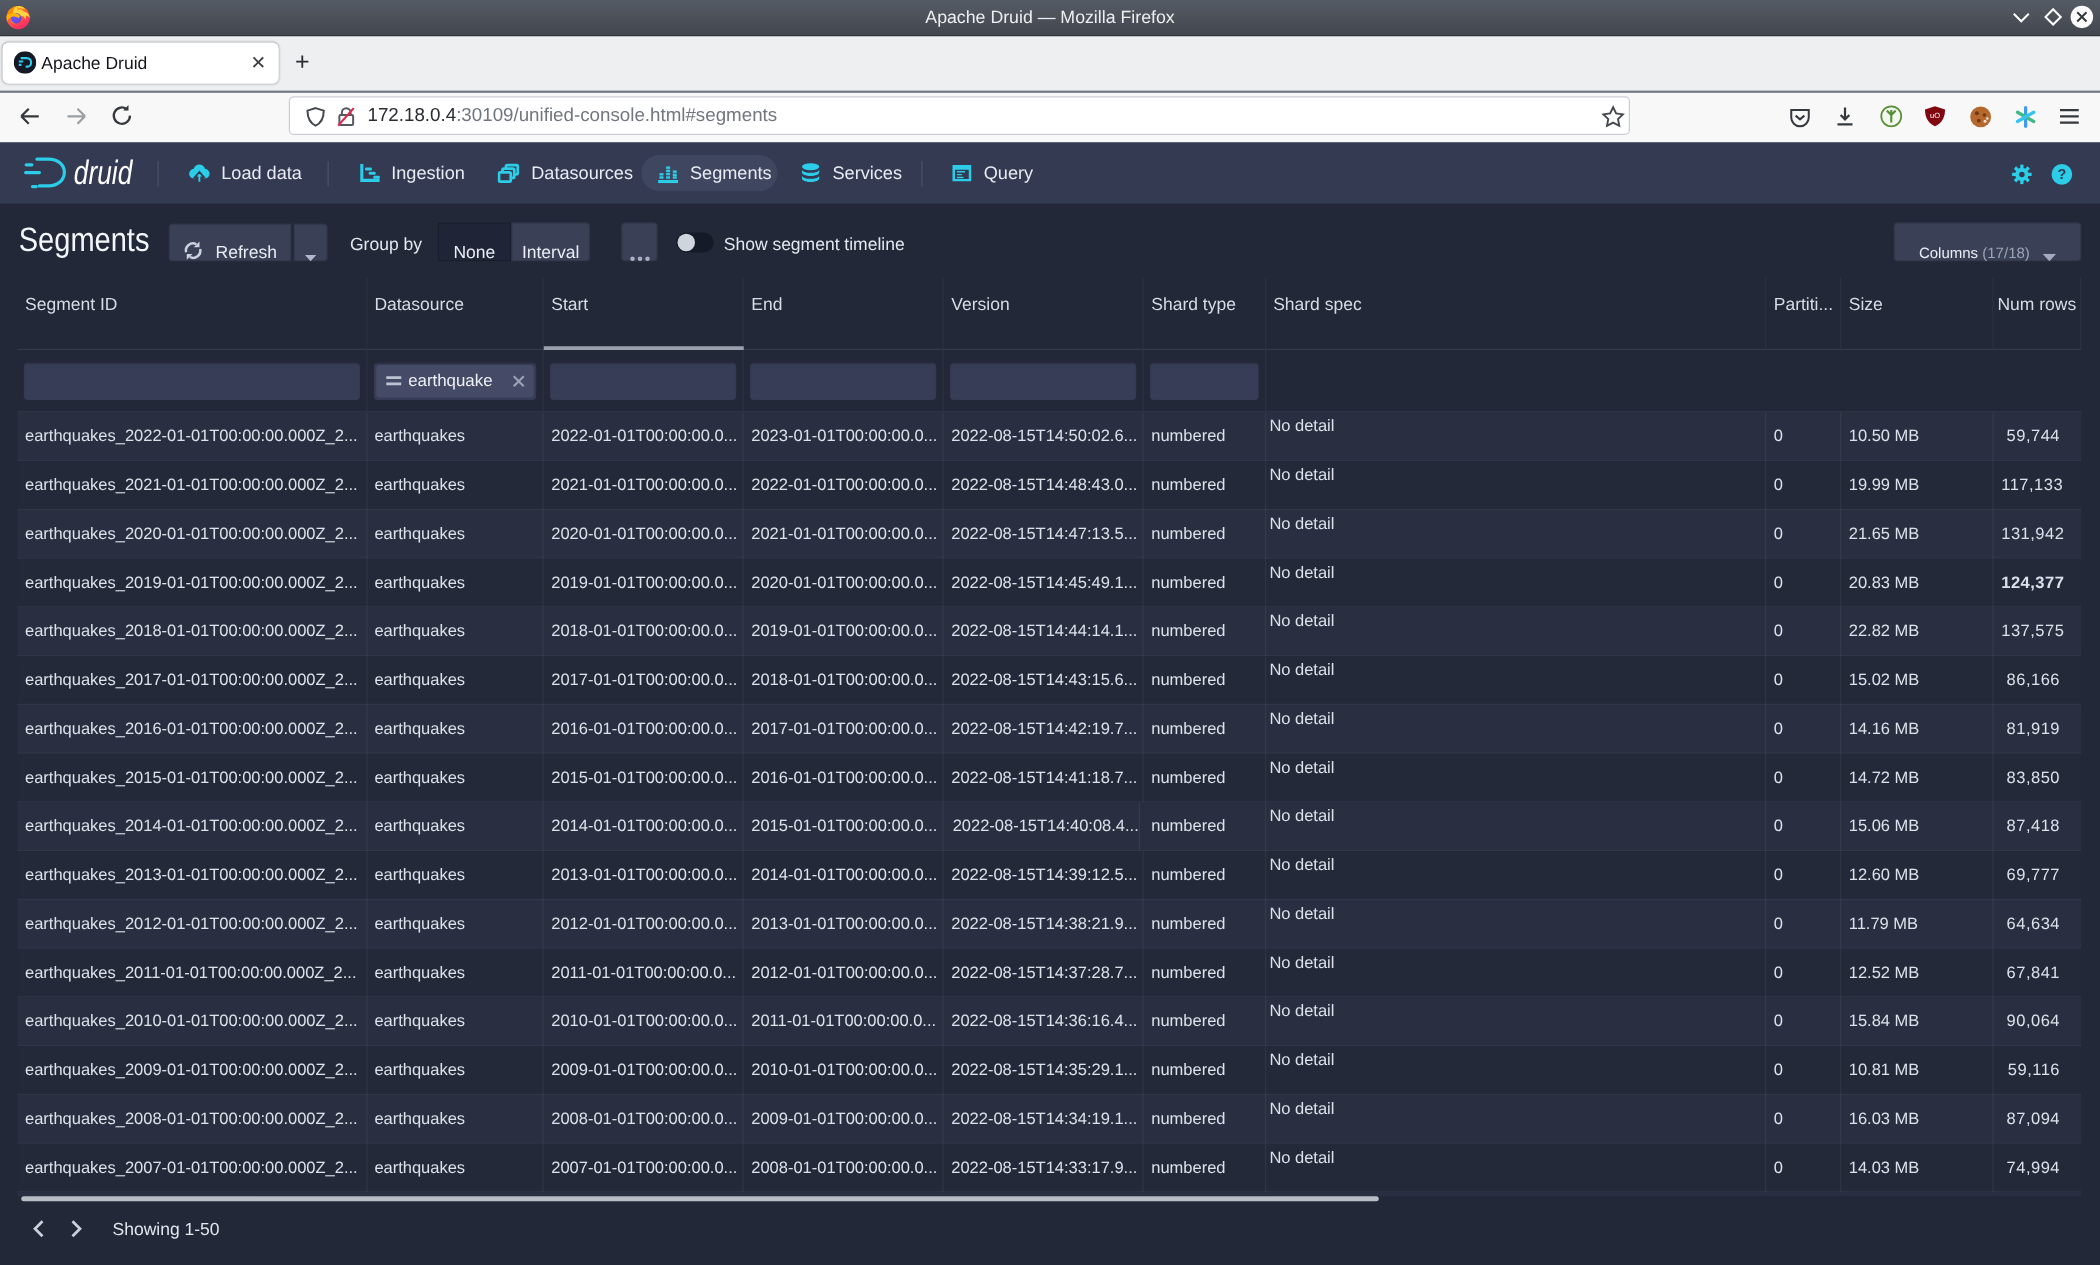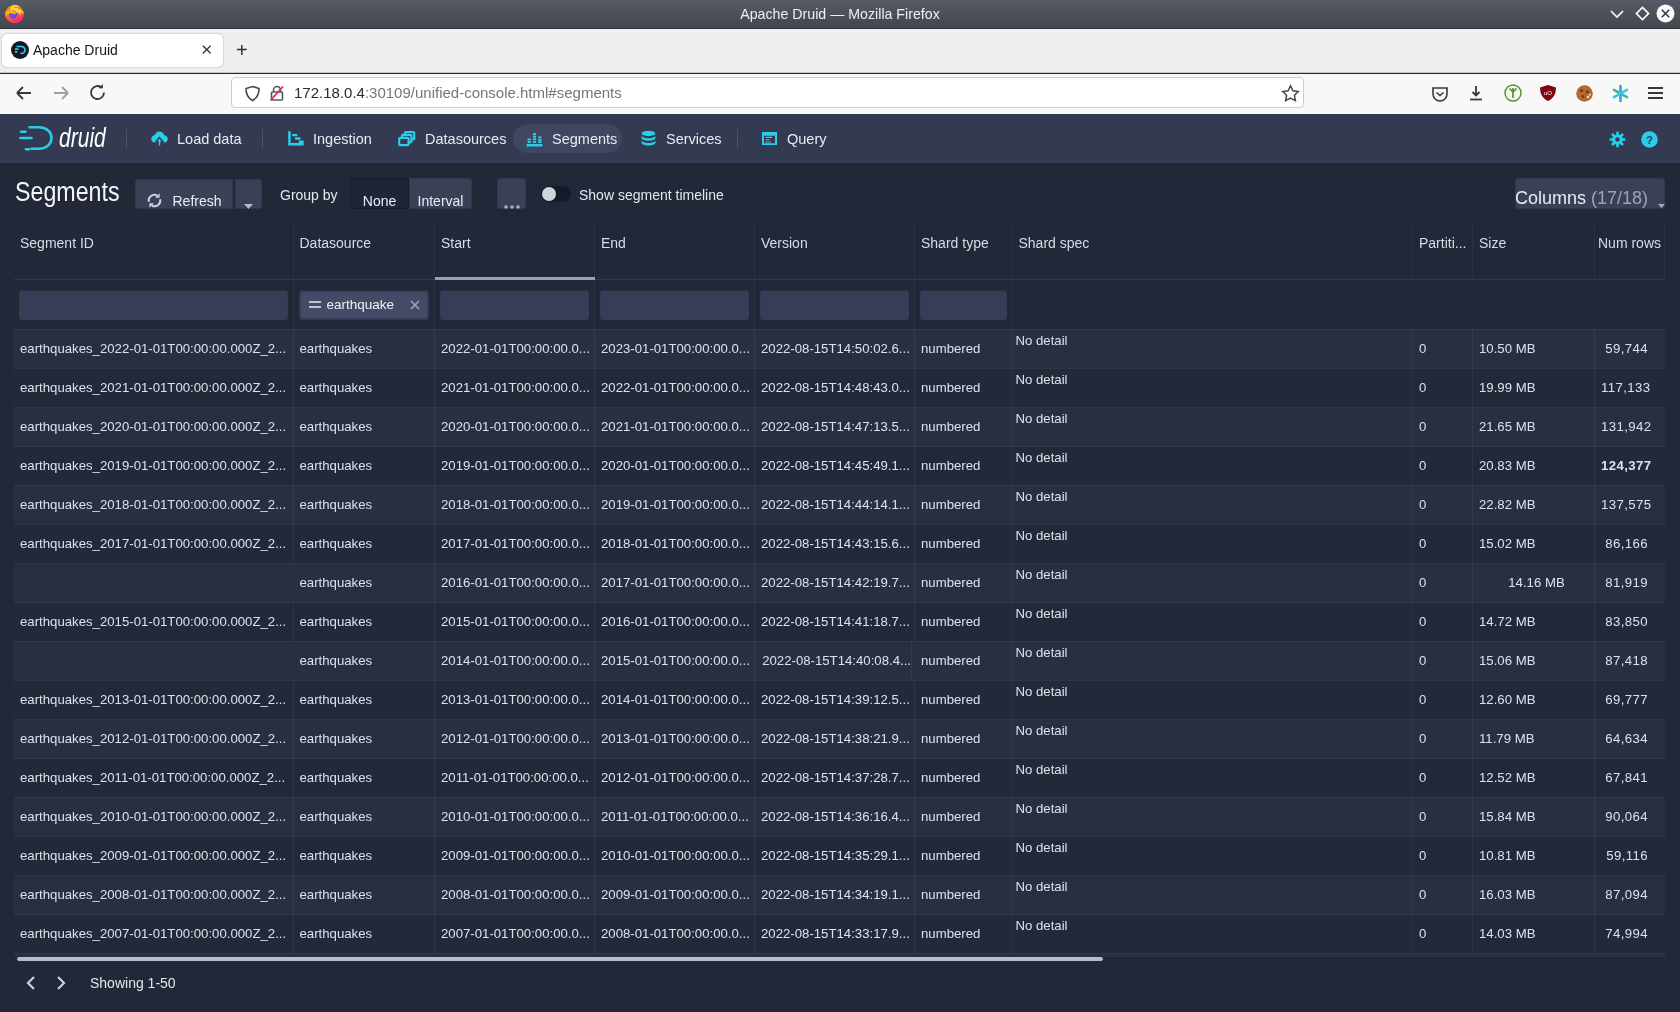--- a/index.html
+++ b/index.html
@@ -280,21 +280,21 @@
         <circle cx="2" cy="2" r="1.8"></circle>
         <circle cx="8" cy="2" r="1.8"></circle>
         <circle cx="14" cy="2" r="1.8"></circle>
       </g>
     </svg>
 </div>
 <div id="switch">
     <div class="knob"></div>
   </div>
 <div class="lbl" style="left:579px;top:187px">Show segment timeline</div>
-<div class="btn" style="left:1515px;top:178px;width:150px;height:31px;font-size:18px">Columns&nbsp;<span style="color:#9ba4b6">(17/18)</span><svg style="margin-left:10px" width="11" height="6" viewBox="0 0 11 6">
+<div class="btn" style="left:1515px;top:178px;width:150px;height:31px;font-size:12px">Columns&nbsp;<span style="color:#9ba4b6">(17/18)</span><svg style="margin-left:10px" width="11" height="6" viewBox="0 0 11 6">
       <path d="M0 0 h11 l-5.5 6 Z" fill="#a3abbc"></path>
     </svg></div>
 
 <div id="table">
     <div class="hcell" style="left:0px;width:279.5px;">Segment ID</div>
     <div class="hcell" style="left:279.5px;width:141.5px;">Datasource</div>
     <div class="hcell" style="left:421px;width:160px;">Start</div>
     <div class="hcell" style="left:581px;width:160px;">End</div>
     <div class="hcell" style="left:741px;width:160px;">Version</div>
     <div class="hcell" style="left:901px;width:97.5px;">Shard type</div>
@@ -400,43 +400,45 @@
       <div class="cell" style="left:421px;width:160px;">2017-01-01T00:00:00.0...</div>
       <div class="cell" style="left:581px;width:160px;">2018-01-01T00:00:00.0...</div>
       <div class="cell" style="left:741px;width:160px;">2022-08-15T14:43:15.6...</div>
       <div class="cell" style="left:901px;width:97.5px;">numbered</div>
       <div class="cell top" style="left:998.5px;width:400.5px;padding-left:3px;">No detail</div>
       <div class="cell" style="left:1399px;width:60px;">0</div>
       <div class="cell" style="left:1459px;width:122px;">15.02 MB</div>
       <div class="cell num" style="left:1581px;width:70px;border-right:none;">86,166</div>
     </div>
     <div class="row odd" style="top:342px">
+      <div class="cell" style="left:0px;width:279.5px;">earthquakes_2016-01-01T00:00:00.000Z_2...</div>
       <div class="cell" style="left:279.5px;width:141.5px;">earthquakes</div>
       <div class="cell" style="left:421px;width:160px;">2016-01-01T00:00:00.0...</div>
       <div class="cell" style="left:581px;width:160px;">2017-01-01T00:00:00.0...</div>
       <div class="cell" style="left:741px;width:160px;">2022-08-15T14:42:19.7...</div>
       <div class="cell" style="left:901px;width:97.5px;">numbered</div>
       <div class="cell top" style="left:998.5px;width:400.5px;padding-left:3px;">No detail</div>
       <div class="cell" style="left:1399px;width:60px;">0</div>
-      <div class="cell" style="left:1459px;width:122px;text-align:center;">14.16 MB</div>
+      <div class="cell" style="left:1459px;width:122px;">14.16 MB</div>
       <div class="cell num" style="left:1581px;width:70px;border-right:none;">81,919</div>
     </div>
     <div class="row even" style="top:381px">
       <div class="cell" style="left:0px;width:279.5px;">earthquakes_2015-01-01T00:00:00.000Z_2...</div>
       <div class="cell" style="left:279.5px;width:141.5px;">earthquakes</div>
       <div class="cell" style="left:421px;width:160px;">2015-01-01T00:00:00.0...</div>
       <div class="cell" style="left:581px;width:160px;">2016-01-01T00:00:00.0...</div>
       <div class="cell" style="left:741px;width:160px;">2022-08-15T14:41:18.7...</div>
       <div class="cell" style="left:901px;width:97.5px;">numbered</div>
       <div class="cell top" style="left:998.5px;width:400.5px;padding-left:3px;">No detail</div>
       <div class="cell" style="left:1399px;width:60px;">0</div>
       <div class="cell" style="left:1459px;width:122px;">14.72 MB</div>
       <div class="cell num" style="left:1581px;width:70px;border-right:none;">83,850</div>
     </div>
     <div class="row odd" style="top:420px">
+      <div class="cell" style="left:0px;width:279.5px;">earthquakes_2014-01-01T00:00:00.000Z_2...</div>
       <div class="cell" style="left:279.5px;width:141.5px;">earthquakes</div>
       <div class="cell" style="left:421px;width:160px;">2014-01-01T00:00:00.0...</div>
       <div class="cell" style="left:581px;width:160px;">2015-01-01T00:00:00.0...</div>
       <div class="cell" style="left:738px;width:160px;text-align:right;">2022-08-15T14:40:08.4...</div>
       <div class="cell" style="left:901px;width:97.5px;">numbered</div>
       <div class="cell top" style="left:998.5px;width:400.5px;padding-left:3px;">No detail</div>
       <div class="cell" style="left:1399px;width:60px;">0</div>
       <div class="cell" style="left:1459px;width:122px;">15.06 MB</div>
       <div class="cell num" style="left:1581px;width:70px;border-right:none;">87,418</div>
     </div>

